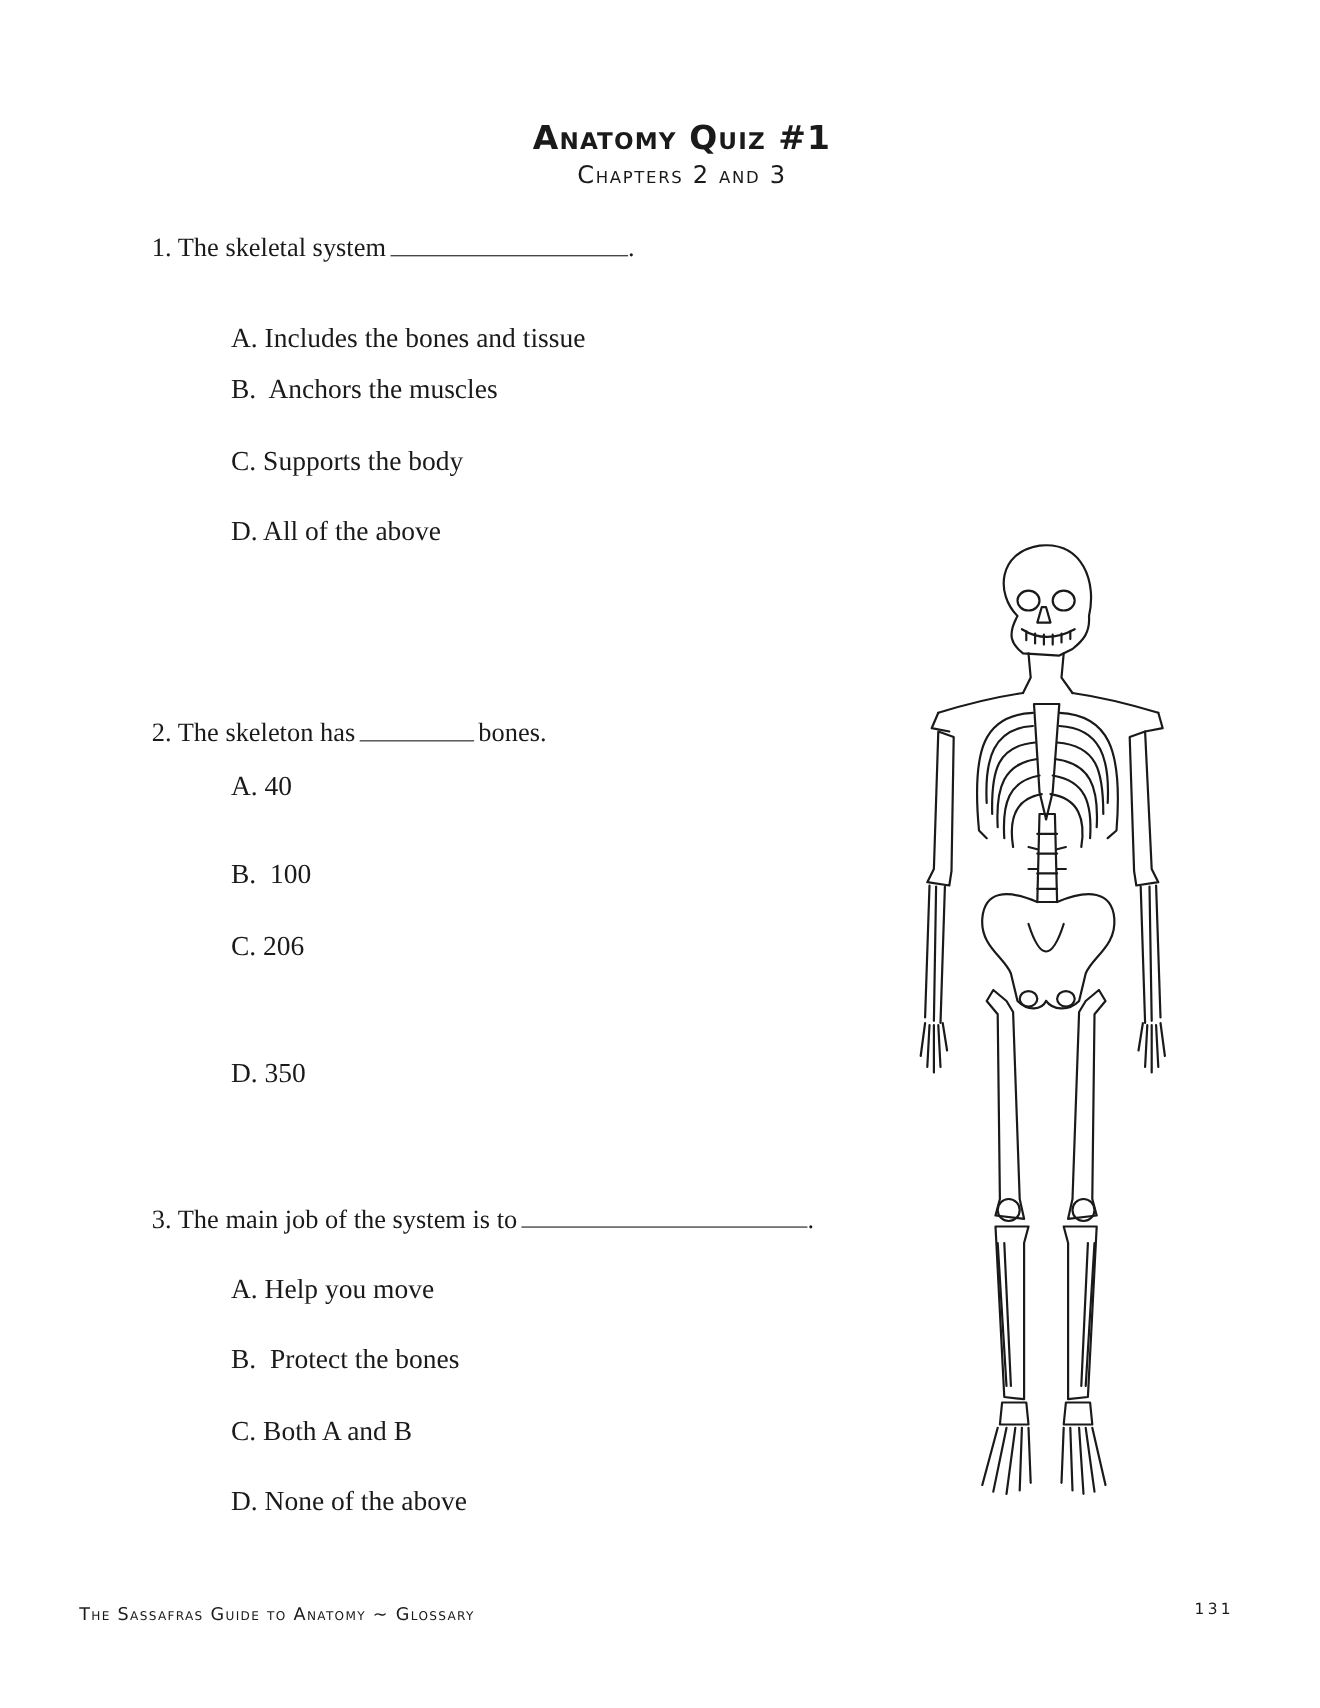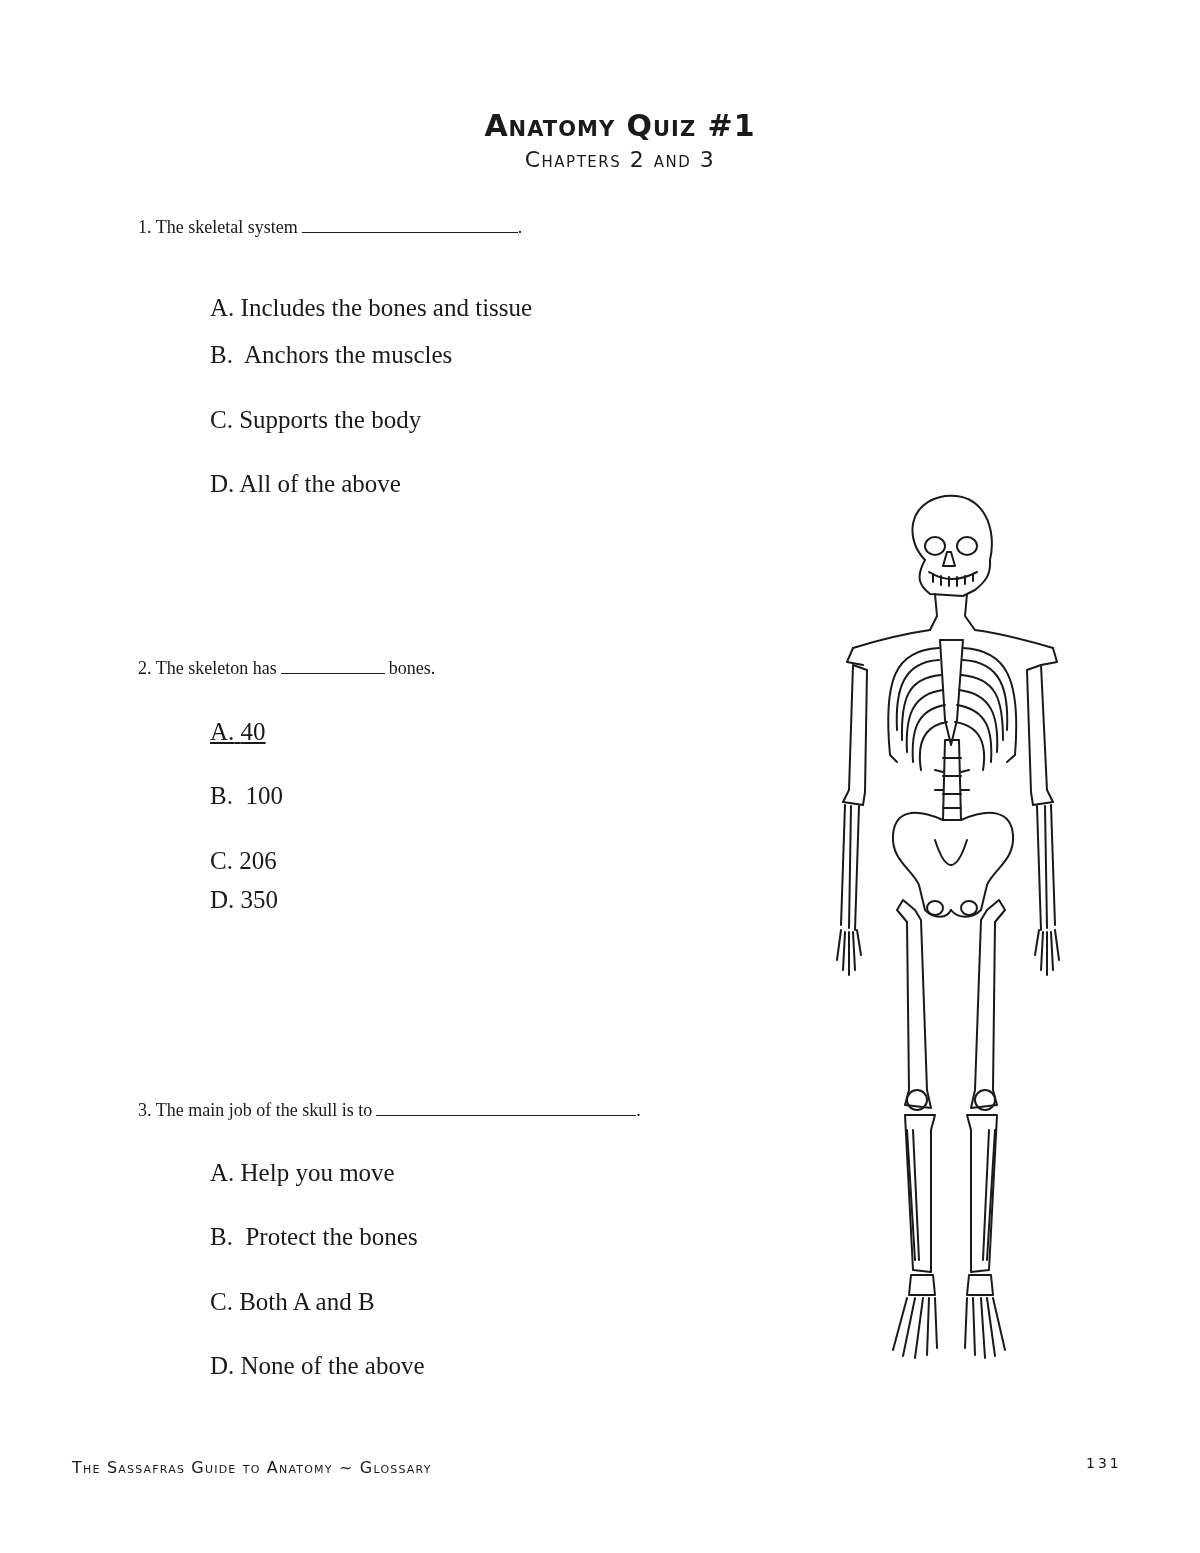--- a/index.html
+++ b/index.html
@@ -1,21 +1,21 @@
 <!DOCTYPE html>
 <html><head>
 <meta charset="utf-8">
 <style>
   html, body { margin:0; padding:0; background:#ffffff; }
   body { width:1200px; height:1553px; position:relative; overflow:hidden; color:#1a1a1a; }
   .title { position:absolute; top:108px; left:0; width:1240px; text-align:center;
            font-family:"DejaVu Sans", sans-serif; font-weight:bold; font-size:30px; letter-spacing:1px; font-variant:small-caps; }
   .subtitle { position:absolute; top:147px; left:0; width:1240px; text-align:center;
               font-family:"DejaVu Sans", sans-serif; font-size:22px; letter-spacing:1.5px; font-variant:small-caps; }
-  .q { position:absolute; left:138px; font-family:"Liberation Serif", serif; font-size:18px; }
+  .q { position:absolute; left:138px; font-family:"Liberation Serif", serif; font-size:24px; }
   .blank { display:inline-block; border-bottom:1.5px solid #1a1a1a; height:20px; vertical-align:baseline; margin:0 4px; }
   .opt { position:absolute; left:210px; font-family:"Liberation Serif", serif; font-size:25px; }
   .footer { position:absolute; top:1458px; left:72px; font-family:"DejaVu Sans", sans-serif;
             font-size:16px; letter-spacing:1.2px; font-variant:small-caps; }
   .pagenum { position:absolute; top:1455px; left:1086px; font-family:"DejaVu Sans", sans-serif; font-size:14px; letter-spacing:3px; }
   .skel { position:absolute; left:835px; top:490px; width:230px; height:900px; }
   .skel svg { width:100%; height:100%; }
   .skel svg * { fill:none; stroke:#1a1a1a; stroke-width:2; stroke-linejoin:round; stroke-linecap:round; }
 </style>
 </head>
@@ -30,28 +30,28 @@
 </div>
 <div class="opt" style="top:294px;"><span>A.</span> <span>Includes the bones and tissue</span></div>
 <div class="opt" style="top:341px;"><span>B.</span>&nbsp; <span>Anchors the muscles</span></div>
 <div class="opt" style="top:406px;"><span>C.</span> <span>Supports the body</span></div>
 <div class="opt" style="top:470px;"><span>D.</span> <span>All of the above</span></div>
 
 <div class="q" style="top:653px;">
   <span>2.</span>
   <span>The skeleton has</span><span class="blank" style="width:104px;"></span><span>bones.</span>
 </div>
-<div class="opt" style="top:718px;text-decoration:underline;"><span>A.</span> <span>40</span></div>
+<div class="opt" style="top:702px;"><span>A.</span> <span>40</span></div>
 <div class="opt" style="top:782px;"><span>B.</span>&nbsp; <span>100</span></div>
 <div class="opt" style="top:847px;"><span>C.</span> <span>206</span></div>
-<div class="opt" style="top:886px;"><span>D.</span> <span>350</span></div>
+<div class="opt" style="top:963px;"><span>D.</span> <span>350</span></div>
 
 <div class="q" style="top:1095px;">
   <span>3.</span>
-  <span>The main job of the skull is to</span><span class="blank" style="width:260px;"></span><span style="margin-left:-4px;">.</span>
+  <span>The main job of the system is to</span><span class="blank" style="width:260px;"></span><span style="margin-left:-4px;">.</span>
 </div>
 <div class="opt" style="top:1159px;"><span>A.</span> <span>Help you move</span></div>
 <div class="opt" style="top:1223px;"><span>B.</span>&nbsp; <span>Protect the bones</span></div>
 <div class="opt" style="top:1288px;"><span>C.</span> <span>Both A and B</span></div>
 <div class="opt" style="top:1352px;"><span>D.</span> <span>None of the above</span></div>
 
 <div class="skel">
   <svg viewBox="0 0 230 900" xmlns="http://www.w3.org/2000/svg">
 
     <path d="M90 70 C70 50 72 12 110 6 C150 2 162 40 155 70 C156 85 150 92 140 100 L128 106 L95 104 C85 96 80 88 90 70 Z"></path>

